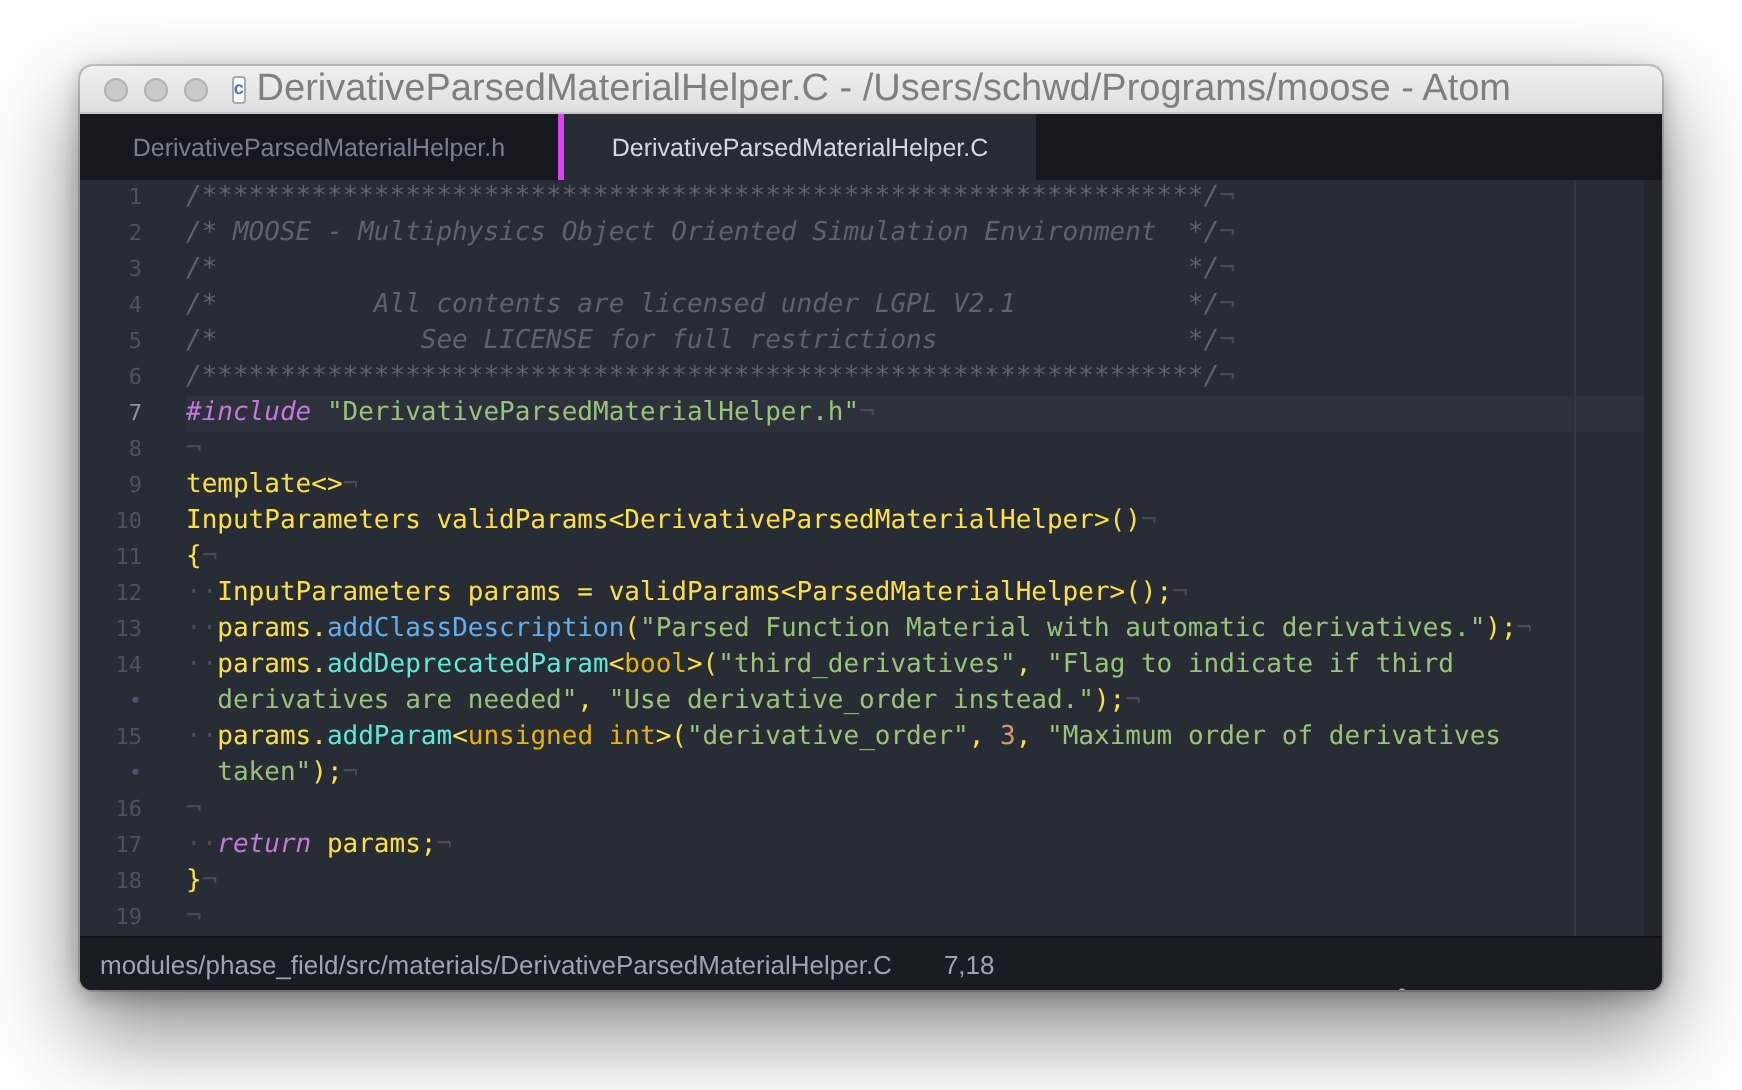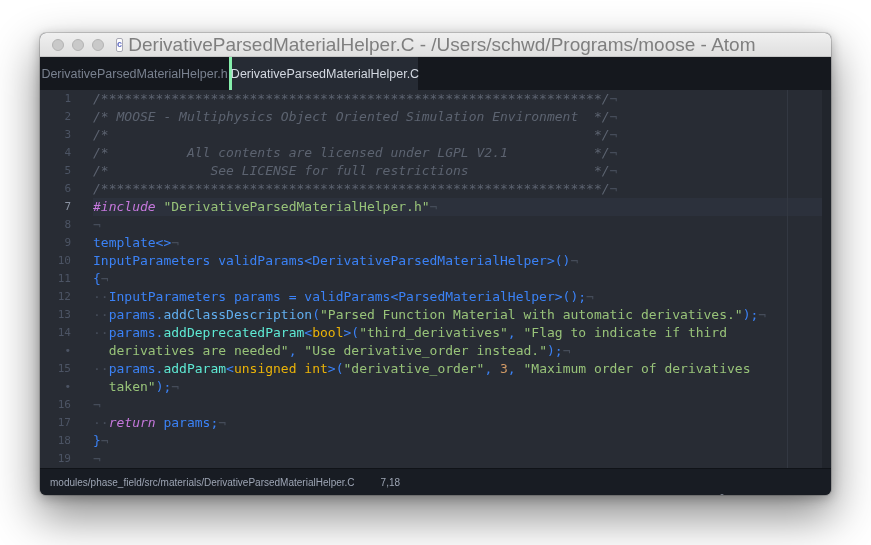--- a/index.html
+++ b/index.html
@@ -20,51 +20,51 @@
   .tl{width:12px;height:12px;border-radius:50%;background:#c9c9c9;border:1px solid #b3b3b3;}
   .titlewrap{display:flex;align-items:center;gap:5px;max-width:640px;}
   .doc-icon{
     width:12px;height:14px;background:#fdfdfd;border:1px solid #a9a9b4;border-radius:2px;
     font-size:9px;font-weight:bold;color:#5f6ac4;display:flex;align-items:center;justify-content:center;line-height:1;
   }
   .wtitle{font-size:19px;color:#7f7f7f;white-space:nowrap;}
   
   .tabbar{height:33px;flex:0 0 33px;background:#15181e;display:flex;}
   .tab{
-    width:189px;display:flex;align-items:center;justify-content:center;
+    width:239px;display:flex;align-items:center;justify-content:center;
     font-size:12.5px;color:#79818f;cursor:default;white-space:nowrap;
   }
-  .tab.active{background:#262b34;color:#d3d8e1;border-left:3px solid #86efac;}
+  .tab.active{background:#262b34;color:#d3d8e1;border-left:3px solid #d946ef;}
   
   .editor{position:relative;flex:1 1 auto;background:#282c34;overflow:hidden;
           font-family:"DejaVu Sans Mono",monospace;font-size:13px;}
   .wrap-guide{position:absolute;left:747px;top:0;bottom:0;width:1px;background:#333842;}
   .scroll-track{position:absolute;right:0;top:0;bottom:0;width:9px;background:#21252c;}
   .row{display:flex;height:18px;line-height:18px;white-space:pre;}
   .row .gutter{
     flex:0 0 53px;padding-right:22px;text-align:right;
     color:#4c5464;font-size:11px;line-height:18px;
   }
   .row.hl .gutter{color:#8b93a2;}
   .row .codecol{flex:1 1 auto;}
   .row.hl .codecol{background:#2c313c;}
   .tk-c{color:#5c6370;font-style:italic;}
-  .tk-p{color:#3b82f6;}
+  .tk-p{color:#fde047;}
   .tk-k{color:#c678dd;font-style:italic;}
   .tk-s{color:#98c379;}
   .tk-fb{color:#61afef;}
   .tk-fr{color:#5eead4;}
   .tk-t{color:#eab308;}
   .tk-num{color:#d19a66;}
   .tk-iv{color:#454c59;}
   .tk-e{color:#454c59;}
   
   .statusbar{
     height:27px;flex:0 0 27px;background:#181c23;border-top:1px solid #101318;
-    display:flex;align-items:center;font-size:10px;color:#9da5b4;padding:0 10px;
+    display:flex;align-items:center;font-size:13px;color:#9da5b4;padding:0 10px;
   }
   .sb-left{display:flex;align-items:center;gap:26px;white-space:nowrap;}
   .sb-right{margin-left:auto;display:flex;align-items:center;gap:16px;white-space:nowrap;margin-top:38px;}
   .branchwrap{display:flex;align-items:center;gap:19px;}
   .branch-svg{display:block;}
 </style>
 </head>
 <body>
 
 <div class="stage">

